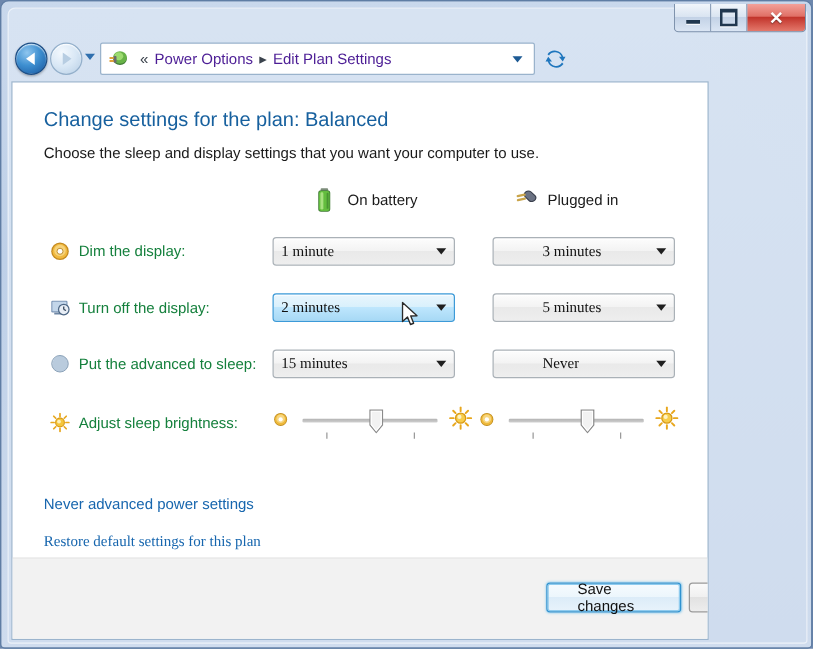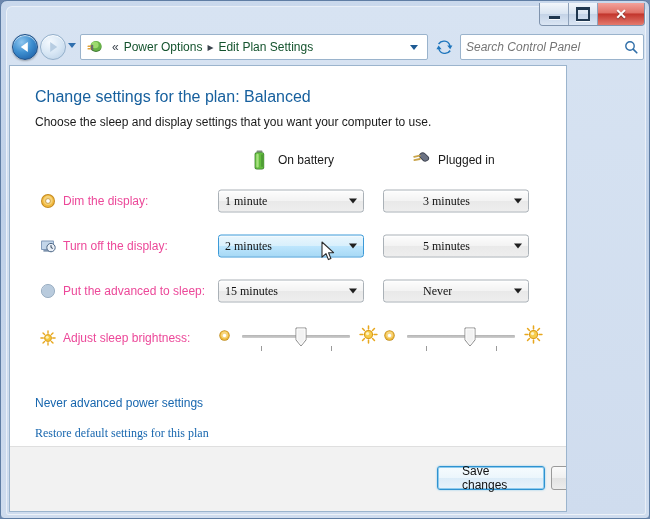--- a/index.html
+++ b/index.html
@@ -152,21 +152,21 @@
     flex: 0 0 auto;
   }
   .crumb-sep {
     color: #3b434d;
     font-size: 12px;
     margin: 0 5px;
     user-select: none;
   }
   .crumb {
     font-size: 12px;
-    color: #14532d;
+    color: #4c1d95;
     white-space: nowrap;
   }
   #address-dropdown {
     margin-left: auto;
     margin-right: 5px;
     width: 0; height: 0;
     border-left: 4px solid transparent;
     border-right: 4px solid transparent;
     border-top: 5px solid #1d5a94;
   }
@@ -254,40 +254,40 @@
     position: absolute;
     left: 30px; top: 50%;
     transform: translateY(-50%);
     width: 16px; height: 16px;
   }
   .row-label {
     position: absolute;
     left: 53px; top: 50%;
     transform: translateY(-50%);
     font-size: 12px;
-    color: #ec4899;
+    color: #15803d;
     white-space: nowrap;
   }
 
   .combo {
     position: absolute;
     top: 50%;
     transform: translateY(-50%);
     width: 146px; height: 23px;
     box-sizing: border-box;
     border: 1px solid #aab1b7;
     border-radius: 3px;
     background: linear-gradient(to bottom, #fdfdfd 0%, #f3f3f3 48%, #e9e9e9 50%, #eeeeee 100%);
     display: flex;
     align-items: center;
     padding: 0 6px;
     box-shadow: inset 0 1px 0 #ffffff;
   }
   .combo.col1 { left: 208px; }
-  .combo.col2 { left: 373px; padding-left: 39px; }
+  .combo.col2 { left: 384px; padding-left: 39px; }
   .combo.hovered {
     border-color: #3c9ad8;
     background: linear-gradient(to bottom, #eaf6fd 0%, #d9f0fc 48%, #bee6fd 50%, #a7d9f5 100%);
     box-shadow: inset 0 1px 0 rgba(255,255,255,0.9);
   }
   .combo-text {
     font-size: 12px;
     color: #111111;
     white-space: nowrap;
     overflow: hidden;
@@ -446,27 +446,20 @@
       <div id="address-dropdown"></div>
     </div>
 
     <div id="refresh-button">
       <svg width="17" height="17" viewBox="0 0 17 17">
         <path d="M3.2 5.4 A5.6 5.6 0 0 1 13.2 6.4 L11.2 6.4 L14.2 10.2 L16.4 6.4 L14.6 6.4 A7.2 7.2 0 0 0 2.0 4.4 Z" fill="#1f76bd"></path>
         <path d="M13.6 11.0 A5.6 5.6 0 0 1 3.6 10.2 L5.6 10.2 L2.6 6.4 L0.4 10.2 L2.2 10.2 A7.2 7.2 0 0 0 14.8 12.2 Z" fill="#1f76bd"></path>
       </svg>
     </div>
 
-    <div id="searchbox">
-      <input id="search-input" type="text" placeholder="Search Control Panel" style="">
-      <svg width="14" height="14" viewBox="0 0 14 14">
-        <circle cx="6" cy="6" r="4.2" fill="none" stroke="#2f6ea8" stroke-width="1.4"></circle>
-        <line x1="9.1" y1="9.1" x2="12.8" y2="12.8" stroke="#2f6ea8" stroke-width="1.6" stroke-linecap="round"></line>
-      </svg>
-    </div>
   </div>
 
   <div id="content">
 
     <div id="page-title">Change settings for the plan: Balanced</div>
     <div id="page-subtitle">Choose the sleep and display settings that you want your computer to use.</div>
 
     <div class="col-header" id="col-plugged">
       <svg class="col-icon" viewBox="0 0 24 24">
         <path d="M20.5 8.4 C21.6 9.4 21.4 11.4 20 12.6 C18.4 14 16.2 14 15.1 12.9 L11.6 9.4 C10.5 8.3 10.8 6.4 12.3 5.2 C13.8 4.0 15.9 4.1 17 5.2 Z" fill="#3a3f4c"></path>

